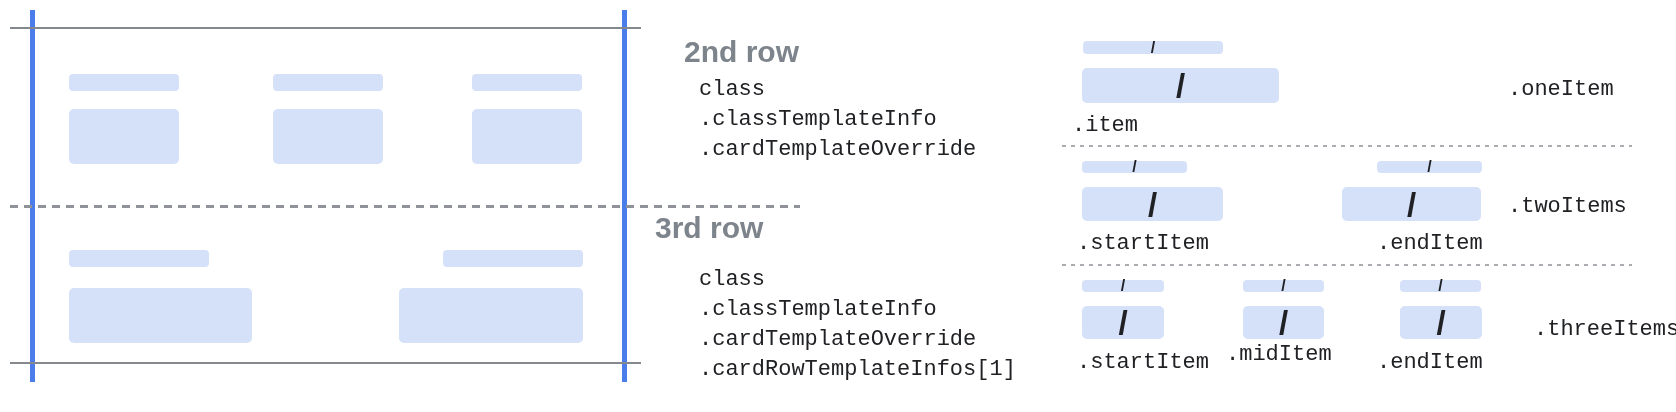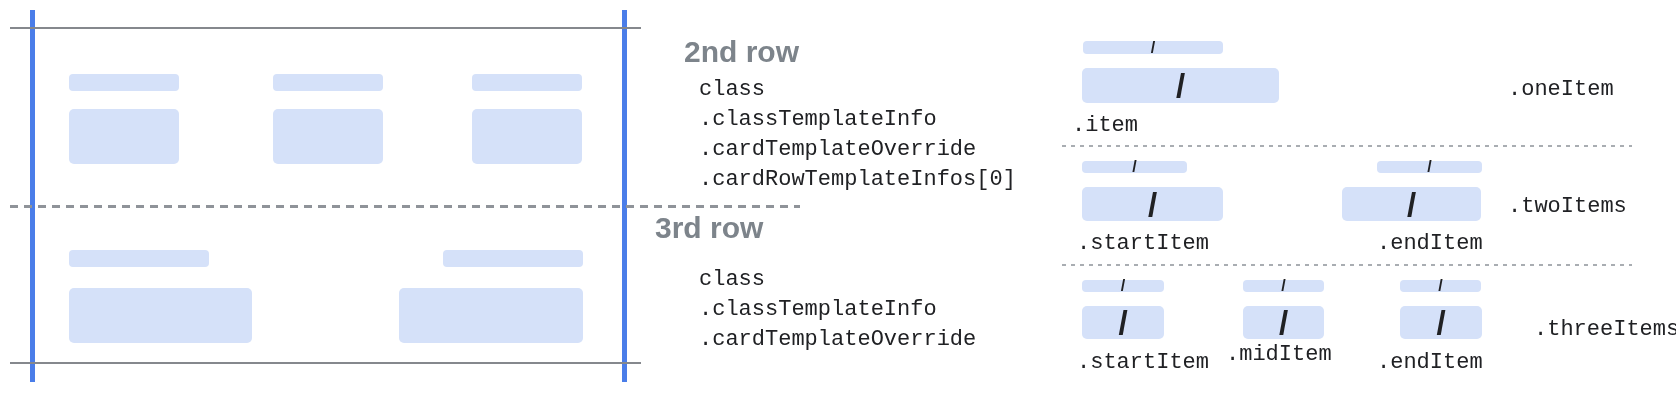--- a/index.html
+++ b/index.html
@@ -65,30 +65,30 @@
       <div class="box" style="left:399px;top:288px;width:184px;height:55px;"></div>
     </div>
   </div>
 
   <div>
     <div class="row-heading" style="left:684px;top:36px;">2nd row</div>
     <div class="codeblock" style="left:655px;top:75px;">
       <div>class</div>
       <div>.classTemplateInfo</div>
       <div>.cardTemplateOverride</div>
-      <div>.cardRowTemplateInfos[0]</div>
     </div>
   </div>
 
   <div>
     <div class="row-heading" style="left:655px;top:212px;">3rd row</div>
     <div class="codeblock" style="left:655px;top:265px;">
       <div>class</div>
       <div>.classTemplateInfo</div>
       <div>.cardTemplateOverride</div>
+      <div>.cardRowTemplateInfos[1]</div>
     </div>
   </div>
 
   <div>
     <div class="bar slashbar" style="left:1083px;top:41px;width:140px;height:13px;">
       <span class="slash-sm">/</span>
     </div>
     <div class="box slashbar" style="left:1082px;top:68px;width:197px;height:35px;">
       <span class="slash-lg">/</span>
     </div>

